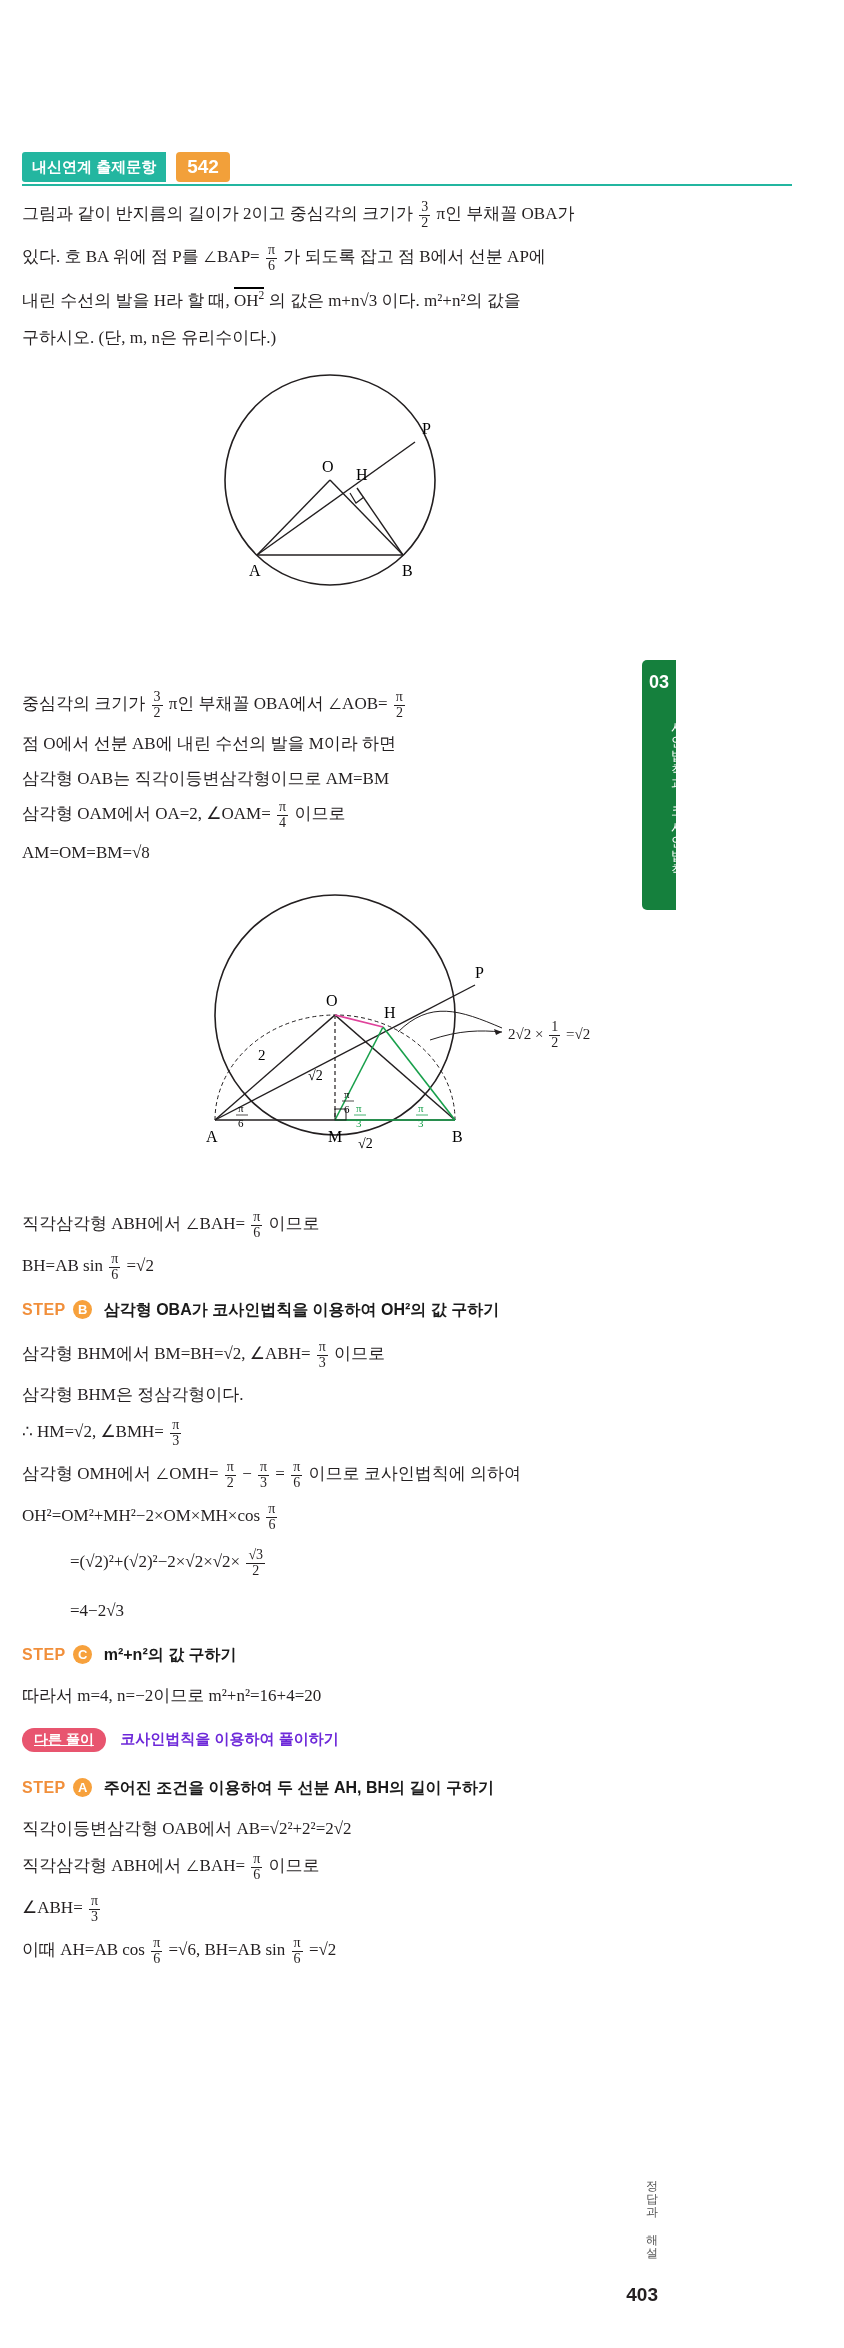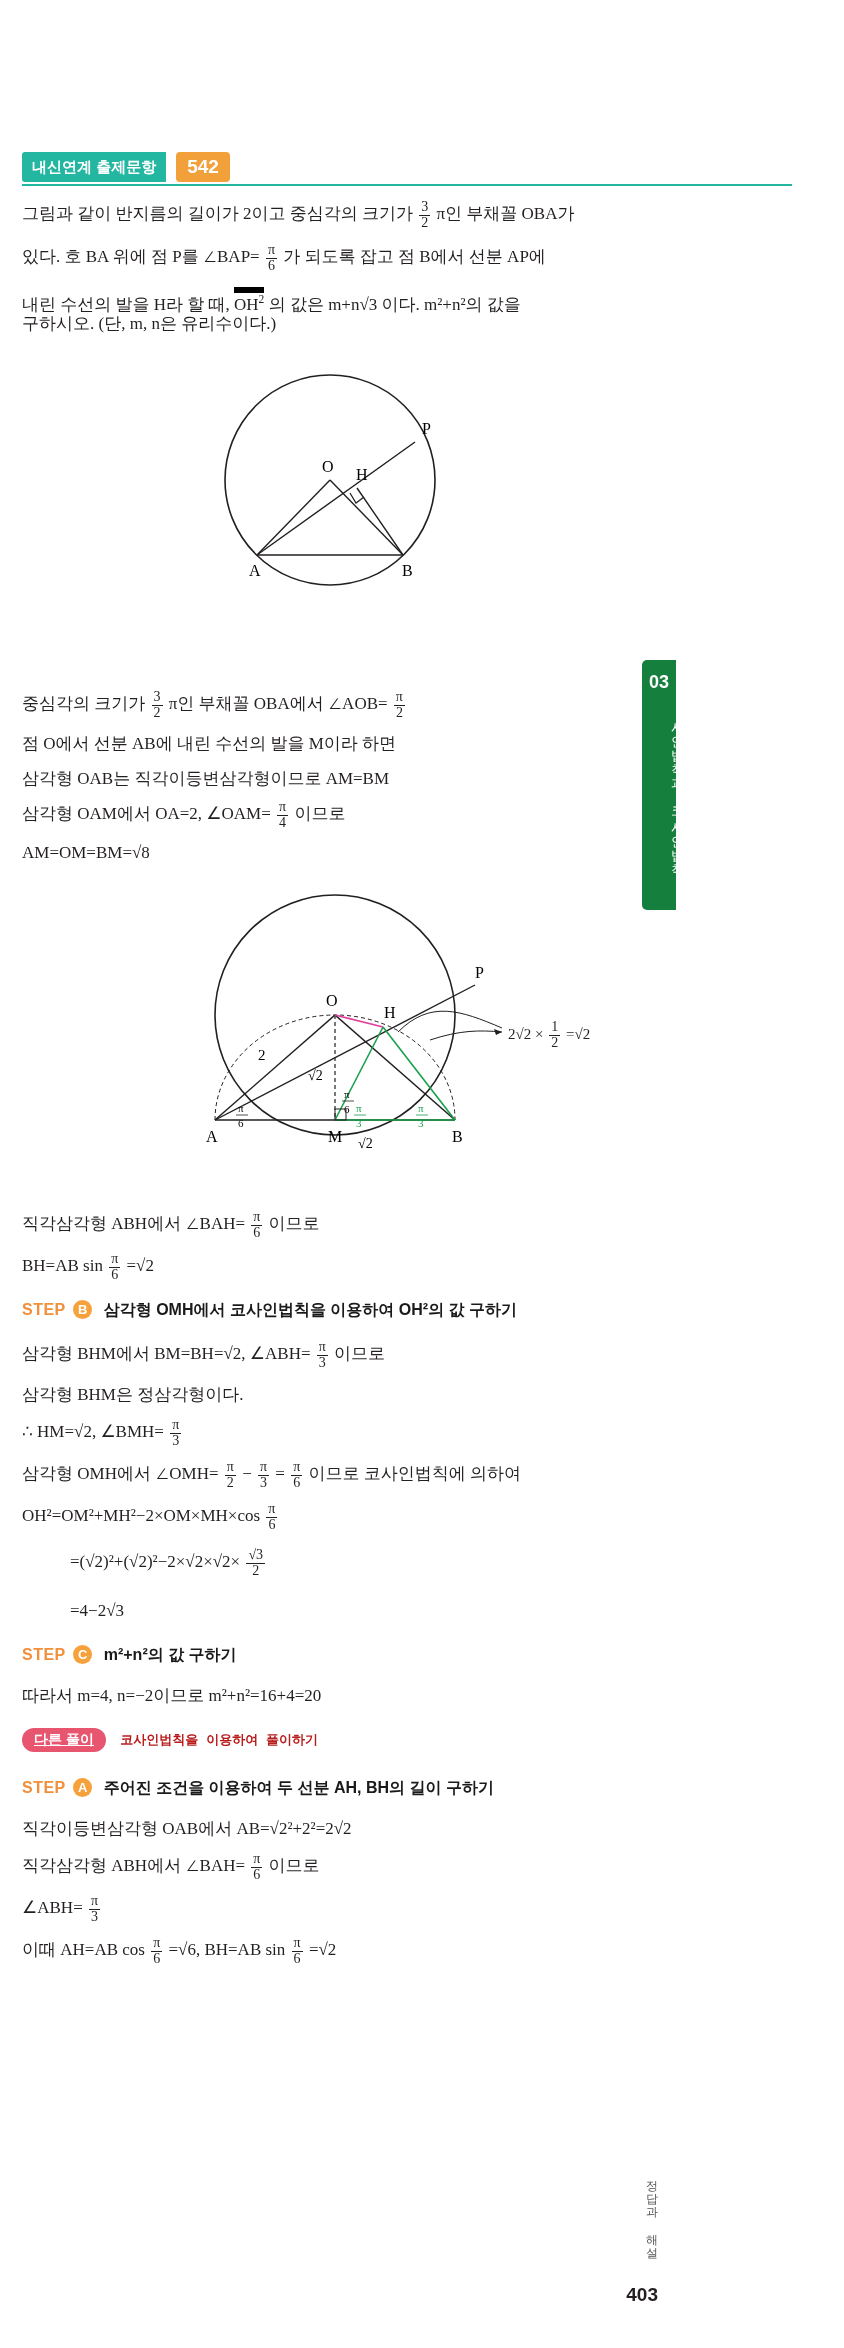--- a/index.html
+++ b/index.html
@@ -71,21 +71,21 @@
   .frac {
     display: inline-block;
     vertical-align: -0.52em;
     text-align: center;
     font-size: 14px;
     line-height: 1.05;
     margin: 0 2px;
   }
   .frac .num { display: block; padding: 0 2px; }
   .frac .den { display: block; border-top: 1px solid #231f20; padding: 0 2px; }
-  .ovl { border-top: 6px solid #000000; padding-top: 0px; display: inline-block; line-height: 1.15; }
+  .ovl { border-top: 2px solid #000000; padding-top: 0px; display: inline-block; line-height: 1.15; }
   sup { font-size: 0.68em; }
   
   .step {
     position: absolute;
     font-family: "Liberation Sans", sans-serif;
     height: 24px;
     white-space: nowrap;
   }
   .step .lab {
     color: #f18f3b;
@@ -125,25 +125,24 @@
     background: #e8556f;
     color: #fff;
     font-size: 14px;
     font-weight: bold;
     padding: 3px 12px;
     border-radius: 12px;
     text-decoration: underline;
   }
   .other .otxt {
     display: inline-block;
-    color: #b91c1c;
-    font-size: 13px;
+    color: #6d28d9;
+    font-size: 15px;
     font-weight: bold;
     margin-left: 10px;
-    font-family: Liberation Mono, monospace;
   }
   
   .sidetab {
     position: absolute;
     right: 0; top: 660px;
     width: 34px; height: 250px;
     background: #15803d;
     border-radius: 5px 0 0 5px;
   }
   .sidetab .num {
@@ -217,21 +216,21 @@
     </span>
     <span>가 되도록 잡고 점 B에서 선분 AP에</span>
   </div>
 
   <div class="txt" style="left:22px; top:287px;">
     <span>내린 수선의 발을 H라 할 때,</span>
     <span class="ovl"><span>OH</span><sup>2</sup></span>
     <span>의 값은 m+n√3 이다. m²+n²의 값을</span>
   </div>
 
-  <div class="txt" style="left:22px; top:311px;">구하시오. (단, m, n은 유리수이다.)</div>
+  <div class="txt" style="left:22px; top:325px;">구하시오. (단, m, n은 유리수이다.)</div>
 
   <div style="position:absolute; left:150px; top:360px; width:420px; height:260px;">
     <svg width="420" height="260" viewBox="0 0 420 260">
 
       <circle cx="180" cy="120" r="105" fill="none" stroke="#231f20" stroke-width="1.6"></circle>
 
       <line x1="107" y1="195" x2="253" y2="195" stroke="#231f20" stroke-width="1.4"></line>
       <line x1="107" y1="195" x2="180" y2="120" stroke="#231f20" stroke-width="1.4"></line>
       <line x1="253" y1="195" x2="180" y2="120" stroke="#231f20" stroke-width="1.4"></line>
 
@@ -355,21 +354,21 @@
     <span class="frac">
       <span class="num">π</span>
       <span class="den">6</span>
     </span>
     <span>=√2</span>
   </div>
 
   <div class="step" style="left:22px; top:1300px;">
     <span class="lab">STEP</span>
     <span class="circ b">B</span>
-    <span class="ttl">삼각형 OMH에서 코사인법칙을 이용하여 OH²의 값 구하기</span>
+    <span class="ttl">삼각형 OBA가 코사인법칙을 이용하여 OH²의 값 구하기</span>
   </div>
 
   <div class="txt" style="left:22px; top:1340px;">
     <span>삼각형 BHM에서 BM=BH=√2, ∠ABH=</span>
     <span class="frac">
       <span class="num">π</span>
       <span class="den">3</span>
     </span>
     <span>이므로</span>
   </div>

